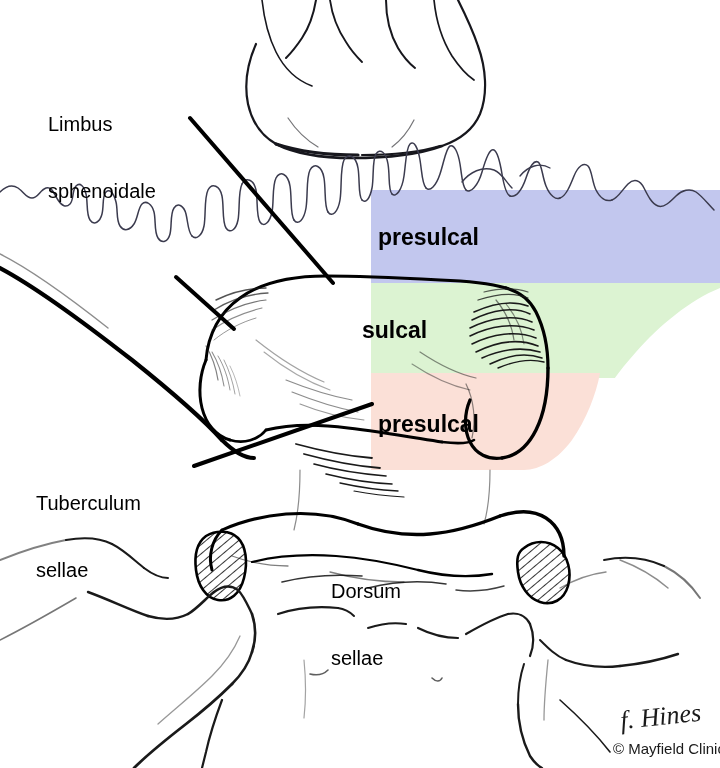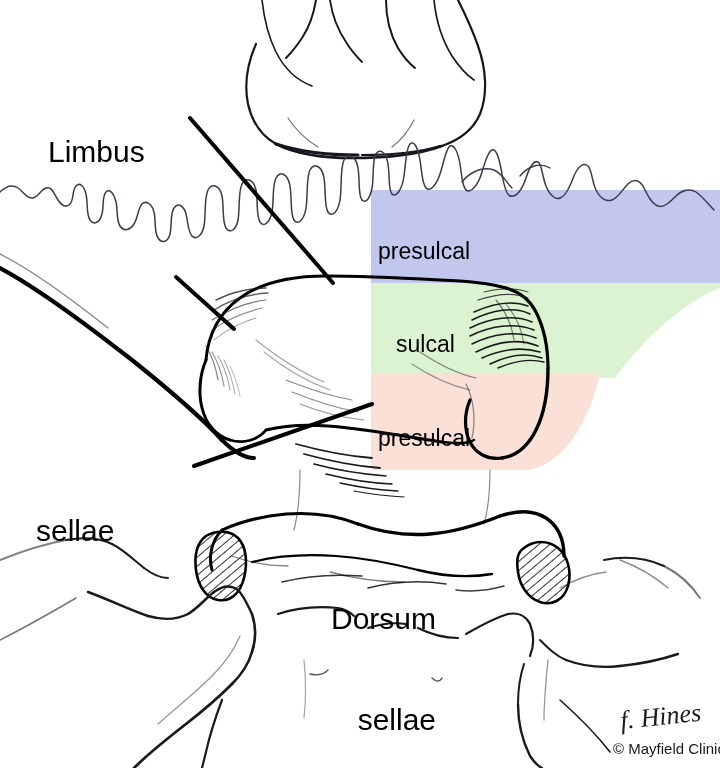--- a/index.html
+++ b/index.html
@@ -25,35 +25,34 @@
     height: 768px;
   }
   .anno {
     position: absolute;
     font-family: "Liberation Sans", sans-serif;
     color: #000000;
     white-space: pre;
     line-height: 1.12;
   }
   .leader-label {
-    font-size: 30px;
+    font-size: 20px;
     font-weight: 400;
     letter-spacing: 0px;
   }
   .band-label {
     font-size: 23px;
-    font-weight: 400;
-    margin-top: 14px;
+    font-weight: 700;
   }
   #lbl-limbus { left: 48px; top: 68px; }
   #lbl-optic  { left: 84px; top: 263px; }
   #lbl-tuberc { left: 36px; top: 447px; }
-  #lbl-dorsum { left: 331px; top: 535px; text-align: right; }
+  #lbl-dorsum { left: 331px; top: 535px; text-align: left; }
   #lbl-presulcal  { left: 378px; top: 225px; }
-  #lbl-sulcal     { left: 396px; top: 318px; }
+  #lbl-sulcal     { left: 362px; top: 318px; }
   #lbl-postsulcal { left: 378px; top: 412px; }
   #credit {
     position: absolute;
     left: 613px;
     top: 740px;
     font-size: 15px;
     font-family: "Liberation Sans", sans-serif;
     color: #1a1a1a;
     white-space: pre;
   }
@@ -312,24 +311,26 @@
       <line x1="194" y1="466" x2="372" y2="404"></line>
     </g>
 
     <g fill="none" stroke="#1a1a1a" stroke-width="1.6" stroke-linecap="round">
       <path d="M560,700 C578,716 596,734 610,752"></path>
     </g>
   </svg>
 
   <div class="anno leader-label" id="lbl-limbus">
     <div>Limbus</div>
+    <div>sphenoidale</div>
   </div>
 
 
   <div class="anno leader-label" id="lbl-tuberc">
+    <div>Tuberculum</div>
     <div>sellae</div>
   </div>
 
   <div class="anno leader-label" id="lbl-dorsum">
     <div>Dorsum</div>
     <div>sellae</div>
   </div>
 
   <div class="anno band-label" id="lbl-presulcal">presulcal</div>
   <div class="anno band-label" id="lbl-sulcal">sulcal</div>

